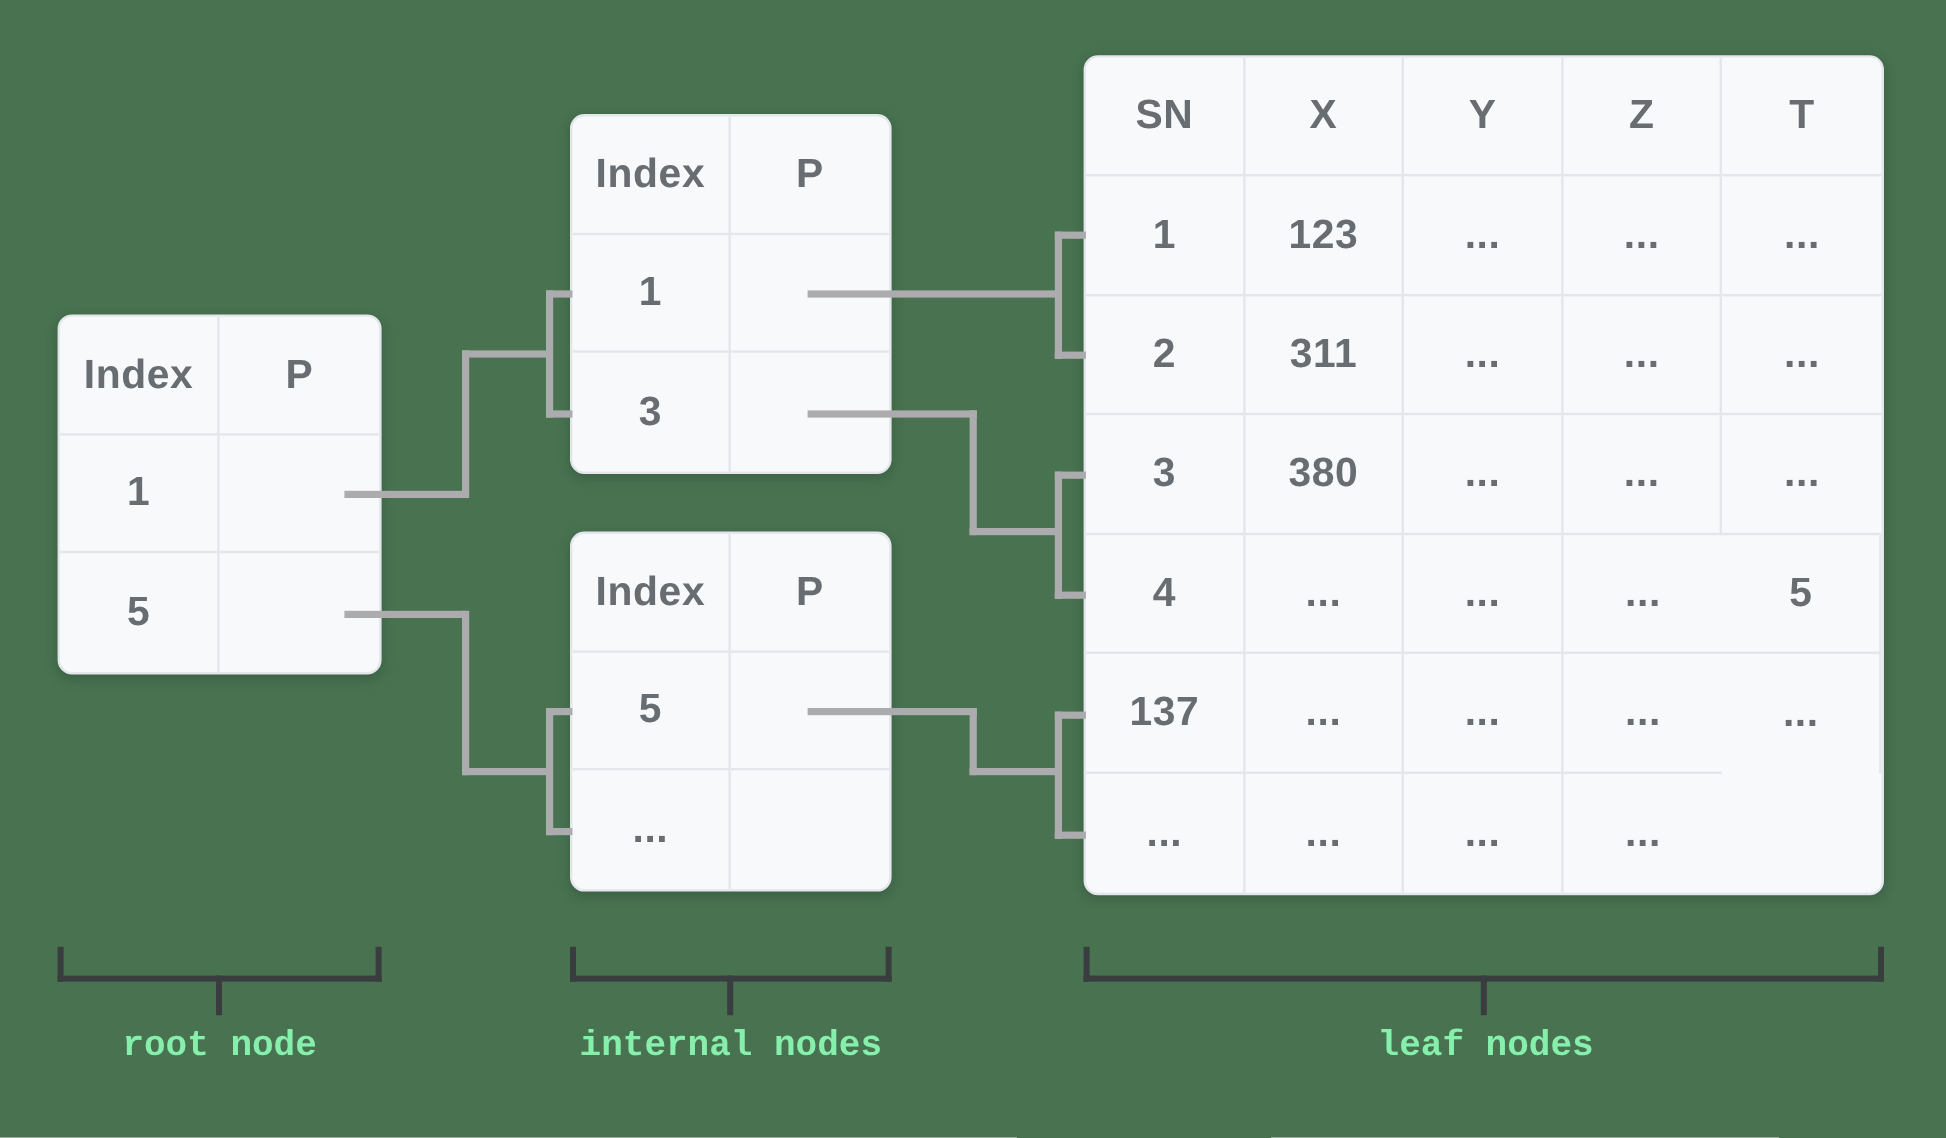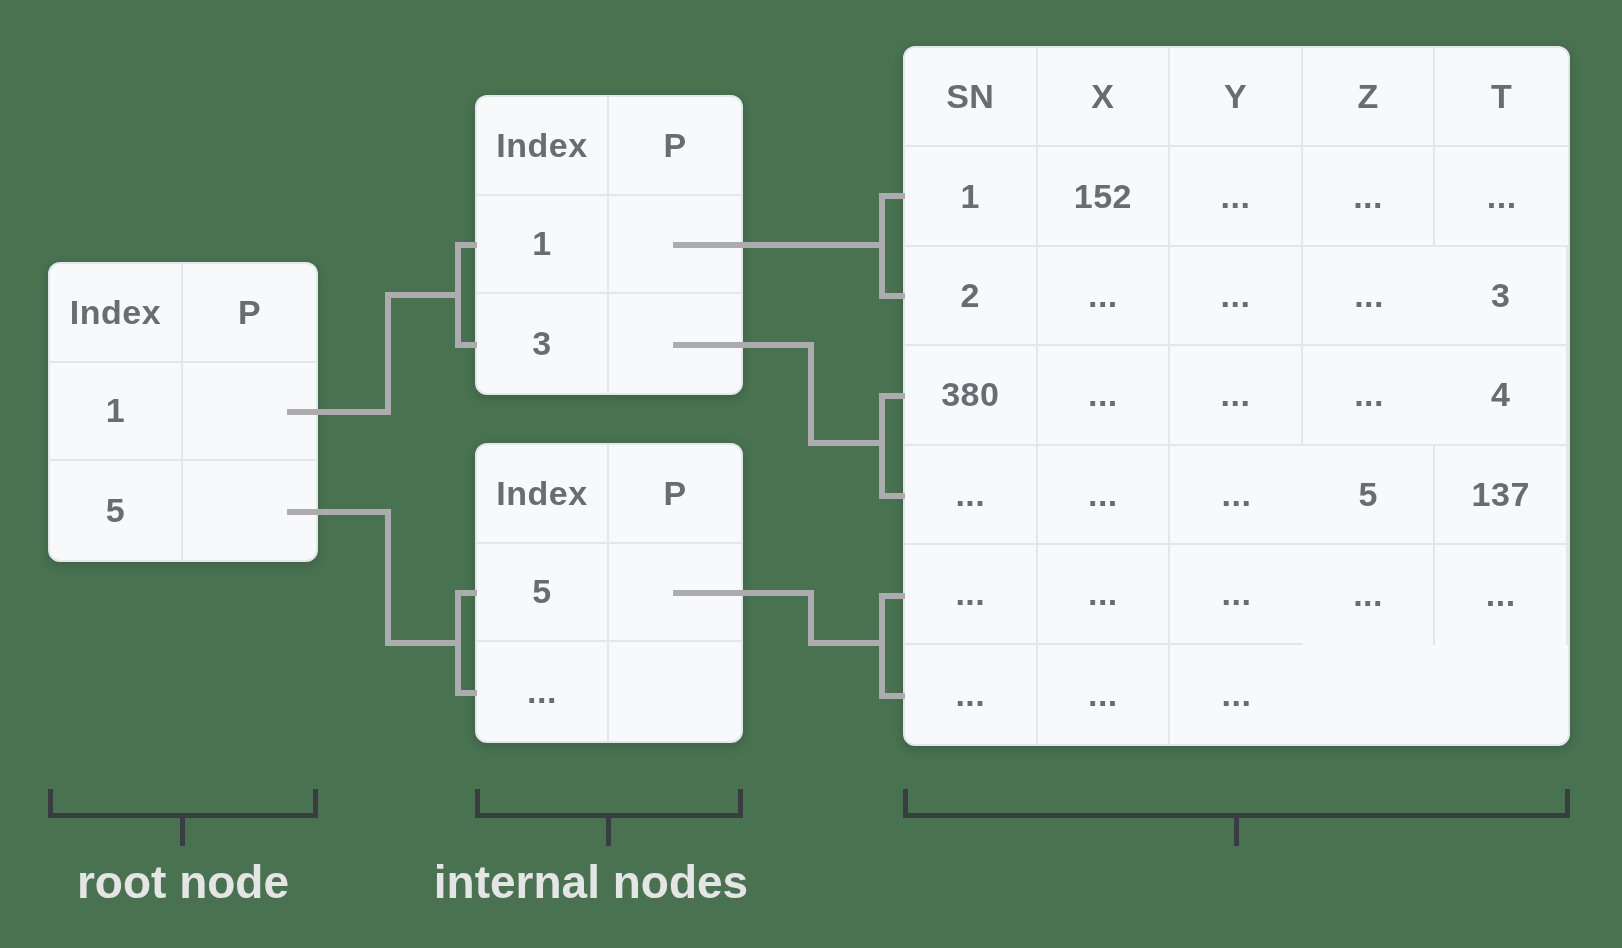--- a/index.html
+++ b/index.html
@@ -34,23 +34,24 @@
   .cell.last-col{border-right:none;}
   .cell.last-row{border-bottom:none;}
   
   .ln{position:absolute;background:#acacae;}
   .br{position:absolute;background:#3a3d3f;}
   
   .grp-label{
     position:absolute;
     transform:translateX(-50%);
     font-weight:bold;
-    font-size:46px;
-    color:#e5e5e5;
+    font-size:30px;
+    color:#86efac;
     white-space:nowrap;
+    font-family:Liberation Mono, monospace;
   }
 </style>
 </head>
 <body>
 
 <div id="stage">
 
   <div class="tbl" style="left:48px;top:262px;width:270px;height:300px;grid-template-columns:repeat(2,1fr);grid-template-rows:repeat(3,1fr);">
     <div class="cell">Index</div>
     <div class="cell last-col">P</div>
@@ -79,26 +80,27 @@
   </div>
 
   <div class="tbl" style="left:903px;top:46px;width:667px;height:700px;grid-template-columns:repeat(5,1fr);grid-template-rows:repeat(7,1fr);">
     <div class="cell">SN</div>
     <div class="cell">X</div>
     <div class="cell">Y</div>
     <div class="cell">Z</div>
     <div class="cell last-col">T</div>
 
     <div class="cell">1</div>
-    <div class="cell">152</div>
+    <div class="cell">123</div>
     <div class="cell">...</div>
     <div class="cell">...</div>
     <div class="cell last-col">...</div>
 
     <div class="cell">2</div>
+    <div class="cell">311</div>
     <div class="cell">...</div>
     <div class="cell">...</div>
     <div class="cell last-col">...</div>
 
     <div class="cell">3</div>
     <div class="cell">380</div>
     <div class="cell">...</div>
     <div class="cell">...</div>
     <div class="cell last-col">...</div>
 
@@ -156,20 +158,21 @@
   <div class="br" style="left:48px;top:813px;width:270px;height:5px;"></div>
   <div class="br" style="left:48px;top:789px;width:5px;height:29px;"></div>
   <div class="br" style="left:313px;top:789px;width:5px;height:29px;"></div>
   <div class="br" style="left:180px;top:813px;width:5px;height:33px;"></div>
   <div class="grp-label" style="left:183px;top:855px;">root node</div>
 
   <div class="br" style="left:475px;top:813px;width:268px;height:5px;"></div>
   <div class="br" style="left:475px;top:789px;width:5px;height:29px;"></div>
   <div class="br" style="left:738px;top:789px;width:5px;height:29px;"></div>
   <div class="br" style="left:606px;top:813px;width:5px;height:33px;"></div>
-  <div class="grp-label" style="left:591px;top:855px;">internal nodes</div>
+  <div class="grp-label" style="left:609px;top:855px;">internal nodes</div>
 
   <div class="br" style="left:903px;top:813px;width:667px;height:5px;"></div>
   <div class="br" style="left:903px;top:789px;width:5px;height:29px;"></div>
   <div class="br" style="left:1565px;top:789px;width:5px;height:29px;"></div>
   <div class="br" style="left:1234px;top:813px;width:5px;height:33px;"></div>
+  <div class="grp-label" style="left:1238px;top:855px;">leaf nodes</div>
 
 </div>
 
 </body></html>

